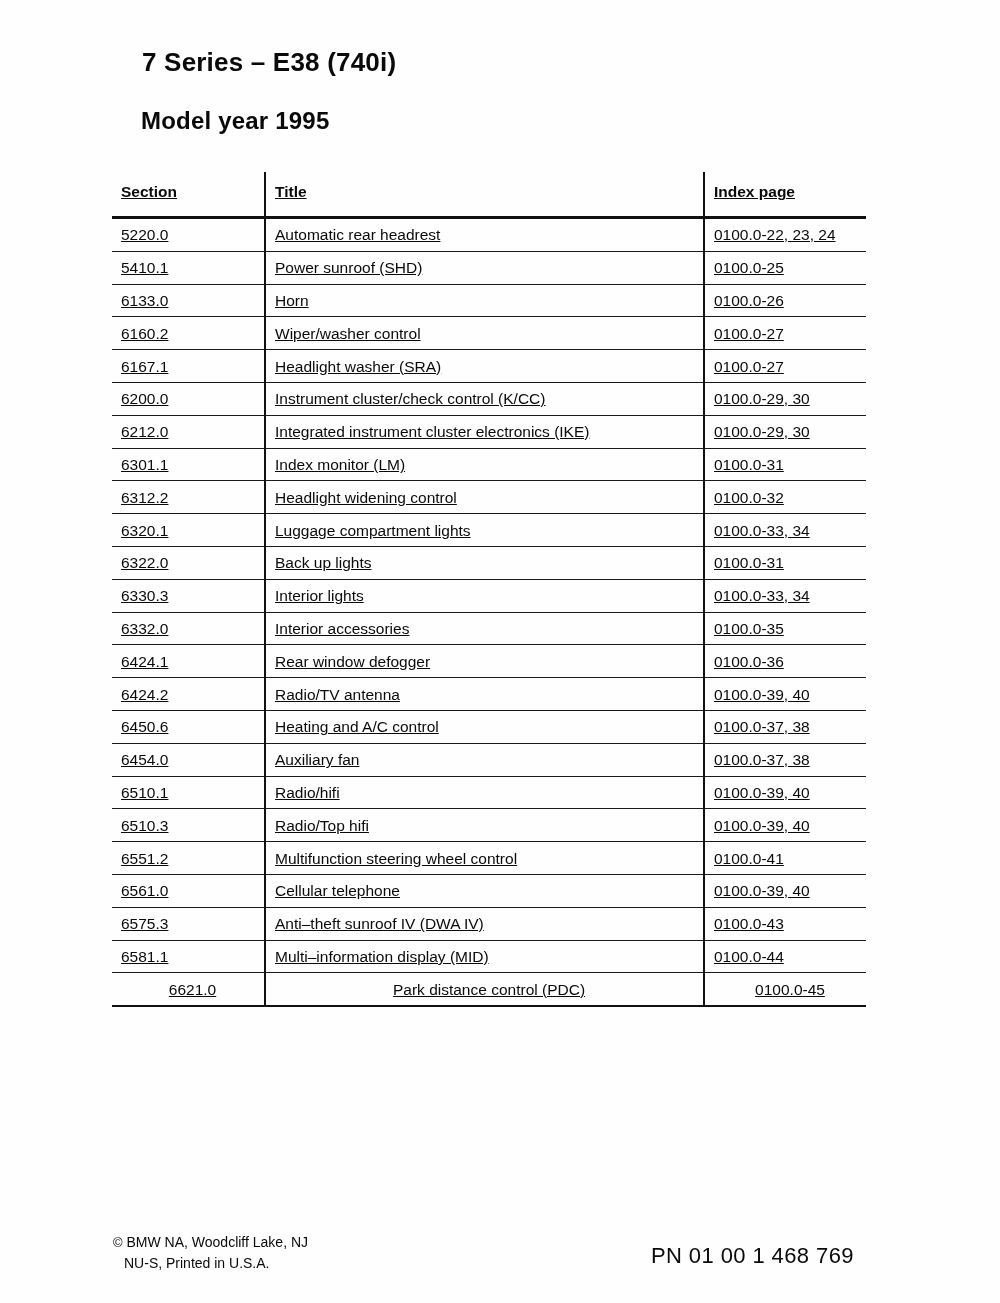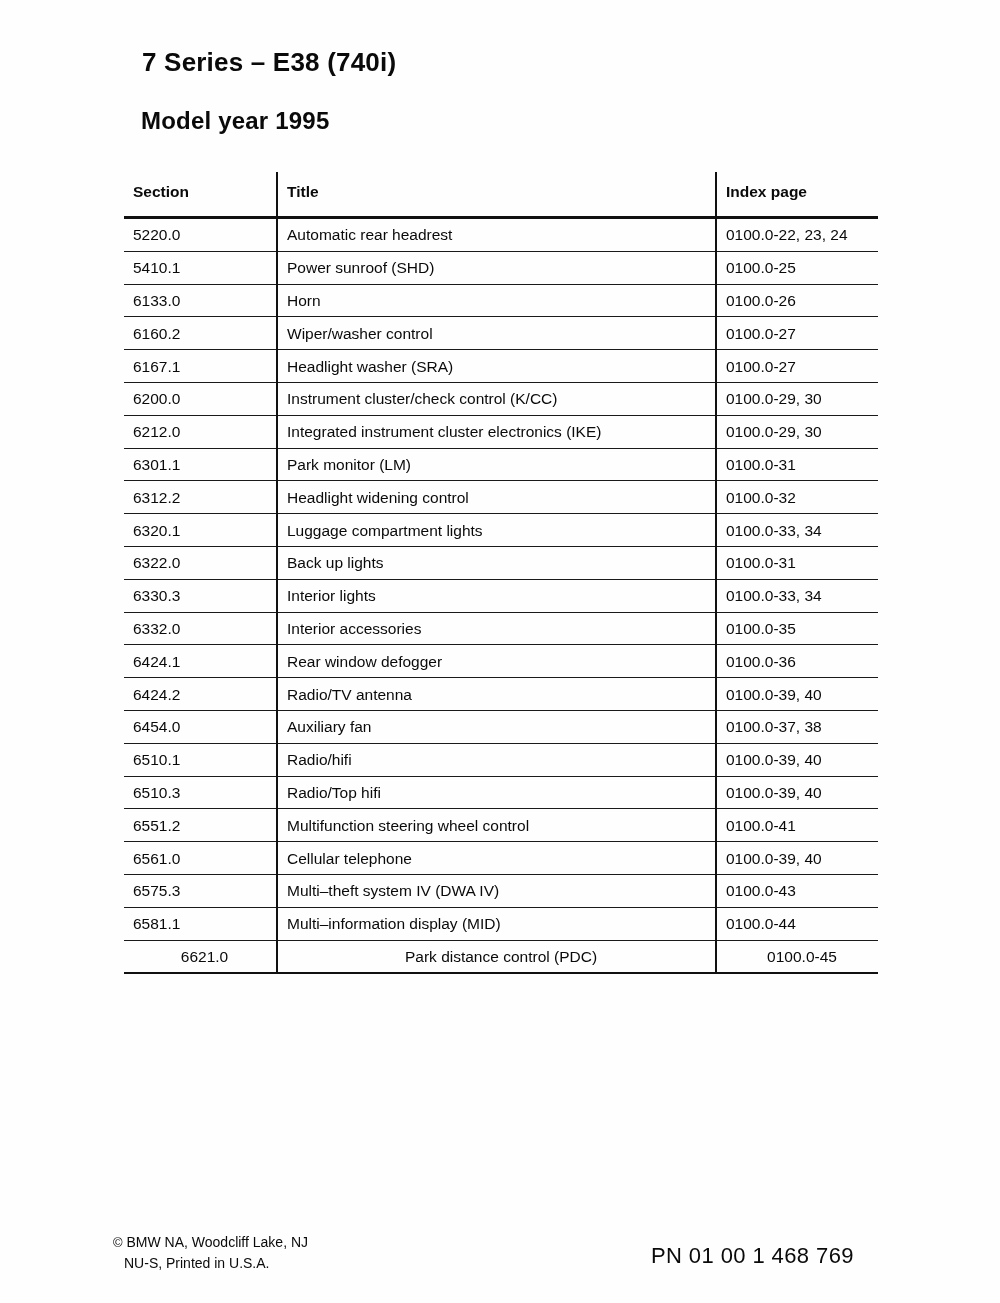--- a/index.html
+++ b/index.html
@@ -38,25 +38,26 @@
     top: 107px;
     font-size: 24px;
     font-weight: bold;
     letter-spacing: 0.2px;
     white-space: nowrap;
   }
 
   
   .index-table {
     position: absolute;
-    left: 124px;
+    left: 112px;
     top: 172px;
     width: 754px;
     border-collapse: collapse;
     table-layout: fixed;
+    text-decoration: underline;
   }
   .index-table col.c-section { width: 153px; }
   .index-table col.c-title   { width: 439px; }
   .index-table col.c-index   { width: 162px; }
 
   .index-table th,
   .index-table td {
     font-size: 15.5px;
     text-align: left;
     vertical-align: middle;
@@ -159,21 +160,21 @@
           <td class="col-title">Instrument cluster/check control (K/CC)</td>
           <td class="col-index">0100.0-29, 30</td>
         </tr>
         <tr>
           <td class="col-section">6212.0</td>
           <td class="col-title">Integrated instrument cluster electronics (IKE)</td>
           <td class="col-index">0100.0-29, 30</td>
         </tr>
         <tr>
           <td class="col-section">6301.1</td>
-          <td class="col-title">Park monitor (LM)</td>
+          <td class="col-title">Index monitor (LM)</td>
           <td class="col-index">0100.0-31</td>
         </tr>
         <tr>
           <td class="col-section">6312.2</td>
           <td class="col-title">Headlight widening control</td>
           <td class="col-index">0100.0-32</td>
         </tr>
         <tr>
           <td class="col-section">6320.1</td>
           <td class="col-title">Luggage compartment lights</td>
@@ -198,20 +199,25 @@
           <td class="col-section">6424.1</td>
           <td class="col-title">Rear window defogger</td>
           <td class="col-index">0100.0-36</td>
         </tr>
         <tr>
           <td class="col-section">6424.2</td>
           <td class="col-title">Radio/TV antenna</td>
           <td class="col-index">0100.0-39, 40</td>
         </tr>
         <tr>
+          <td class="col-section">6450.6</td>
+          <td class="col-title">Heating and A/C control</td>
+          <td class="col-index">0100.0-37, 38</td>
+        </tr>
+        <tr>
           <td class="col-section">6454.0</td>
           <td class="col-title">Auxiliary fan</td>
           <td class="col-index">0100.0-37, 38</td>
         </tr>
         <tr>
           <td class="col-section">6510.1</td>
           <td class="col-title">Radio/hifi</td>
           <td class="col-index">0100.0-39, 40</td>
         </tr>
         <tr>
@@ -224,21 +230,21 @@
           <td class="col-title">Multifunction steering wheel control</td>
           <td class="col-index">0100.0-41</td>
         </tr>
         <tr>
           <td class="col-section">6561.0</td>
           <td class="col-title">Cellular telephone</td>
           <td class="col-index">0100.0-39, 40</td>
         </tr>
         <tr>
           <td class="col-section">6575.3</td>
-          <td class="col-title">Multi–theft system IV (DWA IV)</td>
+          <td class="col-title">Anti–theft sunroof IV (DWA IV)</td>
           <td class="col-index">0100.0-43</td>
         </tr>
         <tr>
           <td class="col-section">6581.1</td>
           <td class="col-title">Multi–information display (MID)</td>
           <td class="col-index">0100.0-44</td>
         </tr>
         <tr>
           <td class="col-section">6621.0</td>
           <td class="col-title">Park distance control (PDC)</td>

